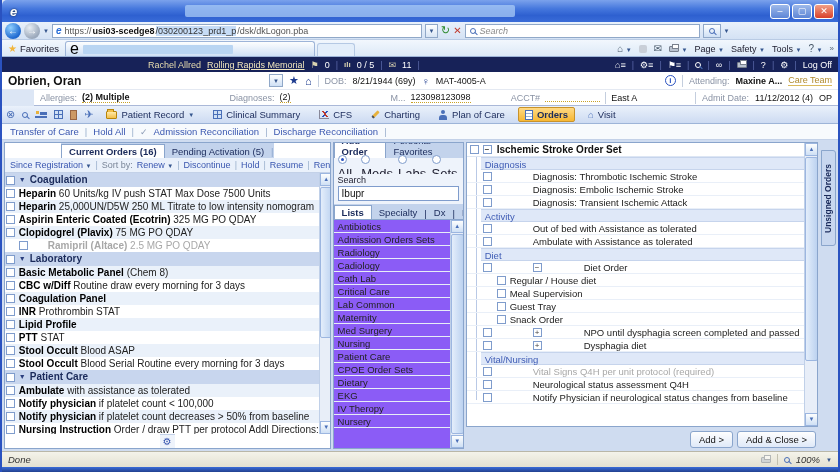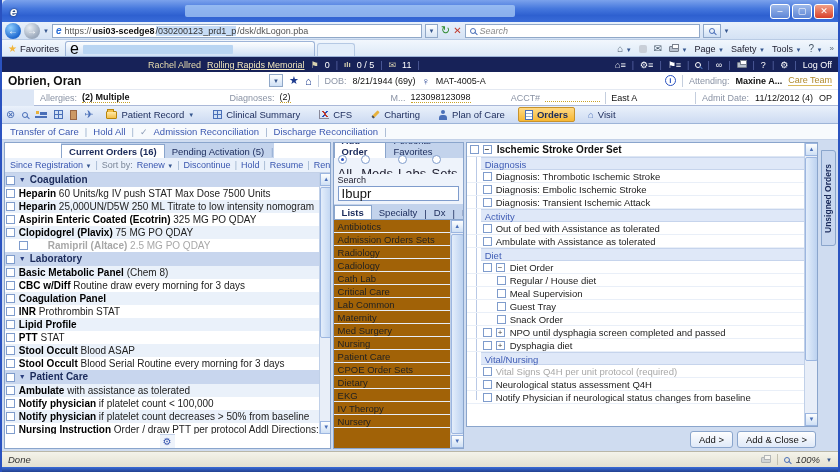--- a/index.html
+++ b/index.html
@@ -118,33 +118,33 @@
 .sb-btn{position:absolute;left:0;width:13px;height:13px;background:linear-gradient(#fdfefe,#cfe0f5);border:1px solid #9cb6e0;color:#4a6fb8;font-size:6px;text-align:center;line-height:11px;}
 .sb-up{top:0;}.sb-down{bottom:0;}
 .sb-thumb{position:absolute;left:0;width:13px;background:linear-gradient(90deg,#e4eefb,#bcd2f0);border:1px solid #9cb6e0;border-radius:2px;}
 .panel-bottom{height:14px;flex:none;background:#eef3fb;border-top:1px solid #c3d1e8;display:flex;align-items:center;padding:0 3px;}
 .gearblue{color:#3a57b0;font-size:10px;}
 
 .scope-row{height:16px;display:flex;align-items:center;gap:5px;font-size:13px;color:#223;padding:0 4px;background:#eef3fb;flex:none;}
 .radio{display:inline-block;width:9px;height:9px;border:1px solid #7f9ccc;border-radius:50%;background:#fff;position:relative;vertical-align:-1px;margin-right:2px;}
 .radio.sel::after{content:"";position:absolute;left:2px;top:2px;width:3px;height:3px;background:#2a52c0;border-radius:50%;}
 .search-lbl{font-size:9px;color:#223;padding:1px 4px 0;background:#eef3fb;}
-.search-input{margin:1px 4px 3px;height:15px;background:#fff;border:1px solid #7f9ccc;font-size:13px;color:#111;padding:0 3px;line-height:14px;flex:none;}
+.search-input{margin:1px 4px 3px;height:15px;background:#fff;border:1px solid #7f9ccc;font-size:10px;color:#111;padding:0 3px;line-height:14px;flex:none;}
 .mid-tabs{height:15px;background:#c3d3ec;display:flex;align-items:flex-end;font-size:9.5px;color:#1a2a5a;flex:none;}
-.cat-area{flex:1;position:relative;overflow:hidden;background:#a16207;border-top:1px solid #8aa5cc;padding-right:13px;}
+.cat-area{flex:1;position:relative;overflow:hidden;background:#8b5cf6;border-top:1px solid #8aa5cc;padding-right:13px;}
 .cat-row{height:13px;line-height:13px;font-size:9.5px;color:#222;padding-left:4px;border-bottom:1px solid #e7edf7;white-space:nowrap;overflow:hidden;}
 
 .orderset{flex:1;background:#fff;border:1px solid #8aa5cc;position:relative;overflow:hidden;padding-right:13px;}
 .os-rows{position:relative;}
 .os-rows::before{content:"";position:absolute;left:9px;top:14px;bottom:4px;width:1px;background:#b9c9e6;}
 .os-header{height:14px;line-height:14px;display:flex;align-items:center;font-size:10px;font-weight:bold;color:#111;padding-left:3px;border-bottom:1px solid #dde6f4;}
 .expbox{display:inline-block;width:9px;height:9px;border:1px solid #7f9ccc;background:#fff;color:#444;font-size:8px;line-height:7px;text-align:center;margin-right:5px;flex:none;}
 .os-section{height:13px;line-height:13px;background:#dfe8f8;color:#3f5cb5;font-size:9.5px;margin-left:14px;padding-left:4px;border-top:1px solid #c6d4ec;border-bottom:1px solid #c6d4ec;position:relative;}
 .os-item{height:13px;line-height:13px;display:flex;align-items:center;font-size:9.5px;color:#222;border-bottom:1px solid #e9eff8;position:relative;}
-.os-item.ind1{padding-left:16px;}
+.os-item.ind1{padding-left:16px;gap:37px;}
 .os-item.ind2{padding-left:30px;}
 .os-item.dis{color:#a8a8a8;}
 .btnrow{height:20px;flex:none;display:flex;align-items:center;justify-content:flex-end;gap:4px;padding-right:2px;background:#cfdcf0;}
 .xpbtn{height:17px;padding:0 8px;font-size:9.5px;color:#111;background:linear-gradient(#fefefe,#dfe9f8);border:1px solid #8aa5cc;border-radius:3px;line-height:15px;}
 
 .side-strip{width:16px;flex:none;display:flex;flex-direction:column;align-items:center;background:#cfdcf0;}
 .side-tab{margin-top:8px;width:15px;height:96px;background:#c8d7ef;border:1px solid #8aa5cc;border-radius:0 3px 3px 0;display:flex;align-items:center;justify-content:center;}
 .side-tab span{writing-mode:vertical-rl;transform:rotate(180deg);font-size:8.5px;font-weight:bold;color:#1a2a5a;white-space:nowrap;}
 
 .statusbar{height:16px;background:linear-gradient(#f4f3ea,#e3e1d2);border-top:1px solid #b9b7a8;display:flex;align-items:center;font-size:9.5px;color:#333;padding:0 6px;gap:8px;font-style:italic;}

